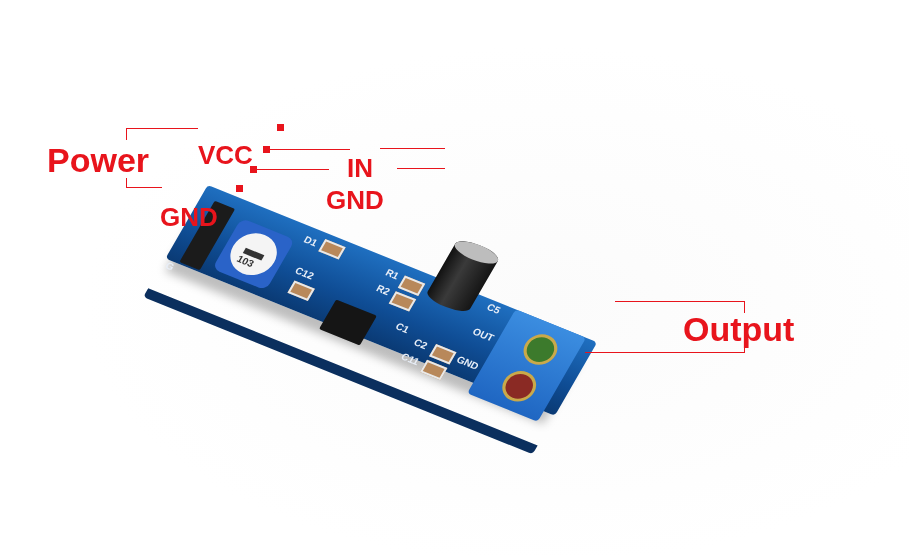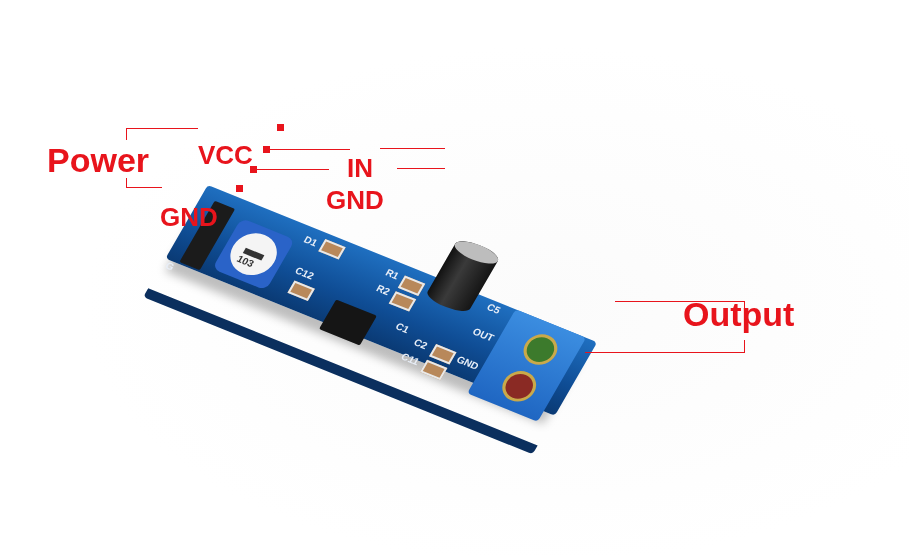--- a/index.html
+++ b/index.html
@@ -88,15 +88,15 @@
   <div class="line" style="left:380px;top:148px;width:65px;height:1px;"></div>
   <div class="dot" style="left:250px;top:166px;"></div>
   <div class="line" style="left:257px;top:169px;width:72px;height:1px;"></div>
   <div class="lbl small" style="left:326px;top:159px;">GND</div>
   <div class="line" style="left:397px;top:168px;width:48px;height:1px;"></div>
 
   <div class="line" style="left:615px;top:301px;width:130px;height:1px;"></div>
   <div class="line" style="left:744px;top:301px;width:1px;height:12px;"></div>
   <div class="line" style="left:585px;top:352px;width:160px;height:1px;"></div>
   <div class="line" style="left:744px;top:340px;width:1px;height:12px;"></div>
-  <div class="lbl big" style="left:683px;top:297px;">Output</div>
+  <div class="lbl big" style="left:683px;top:312px;">Output</div>
 
 </div>
 
 </body></html>

